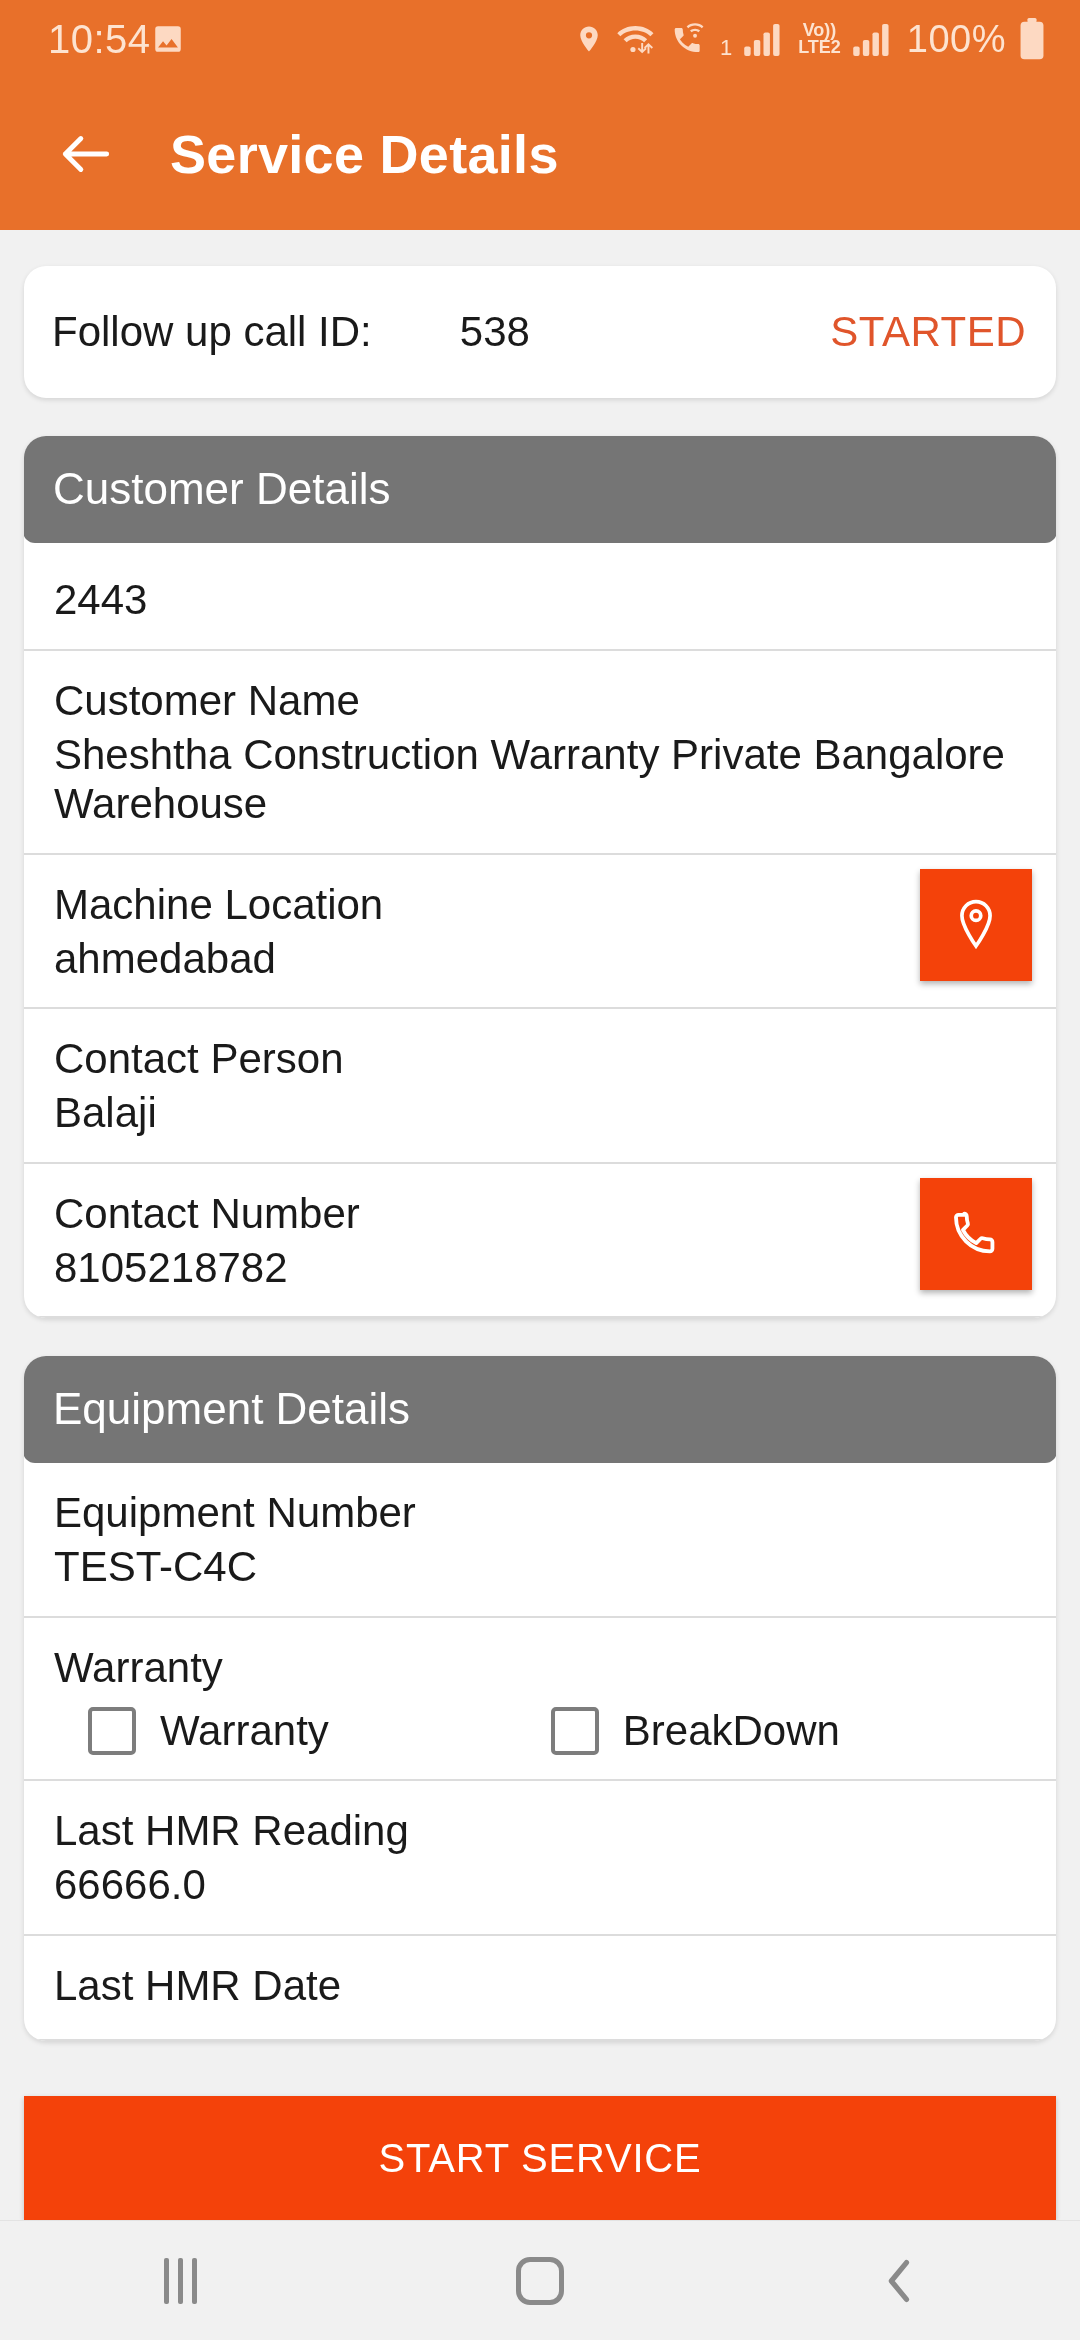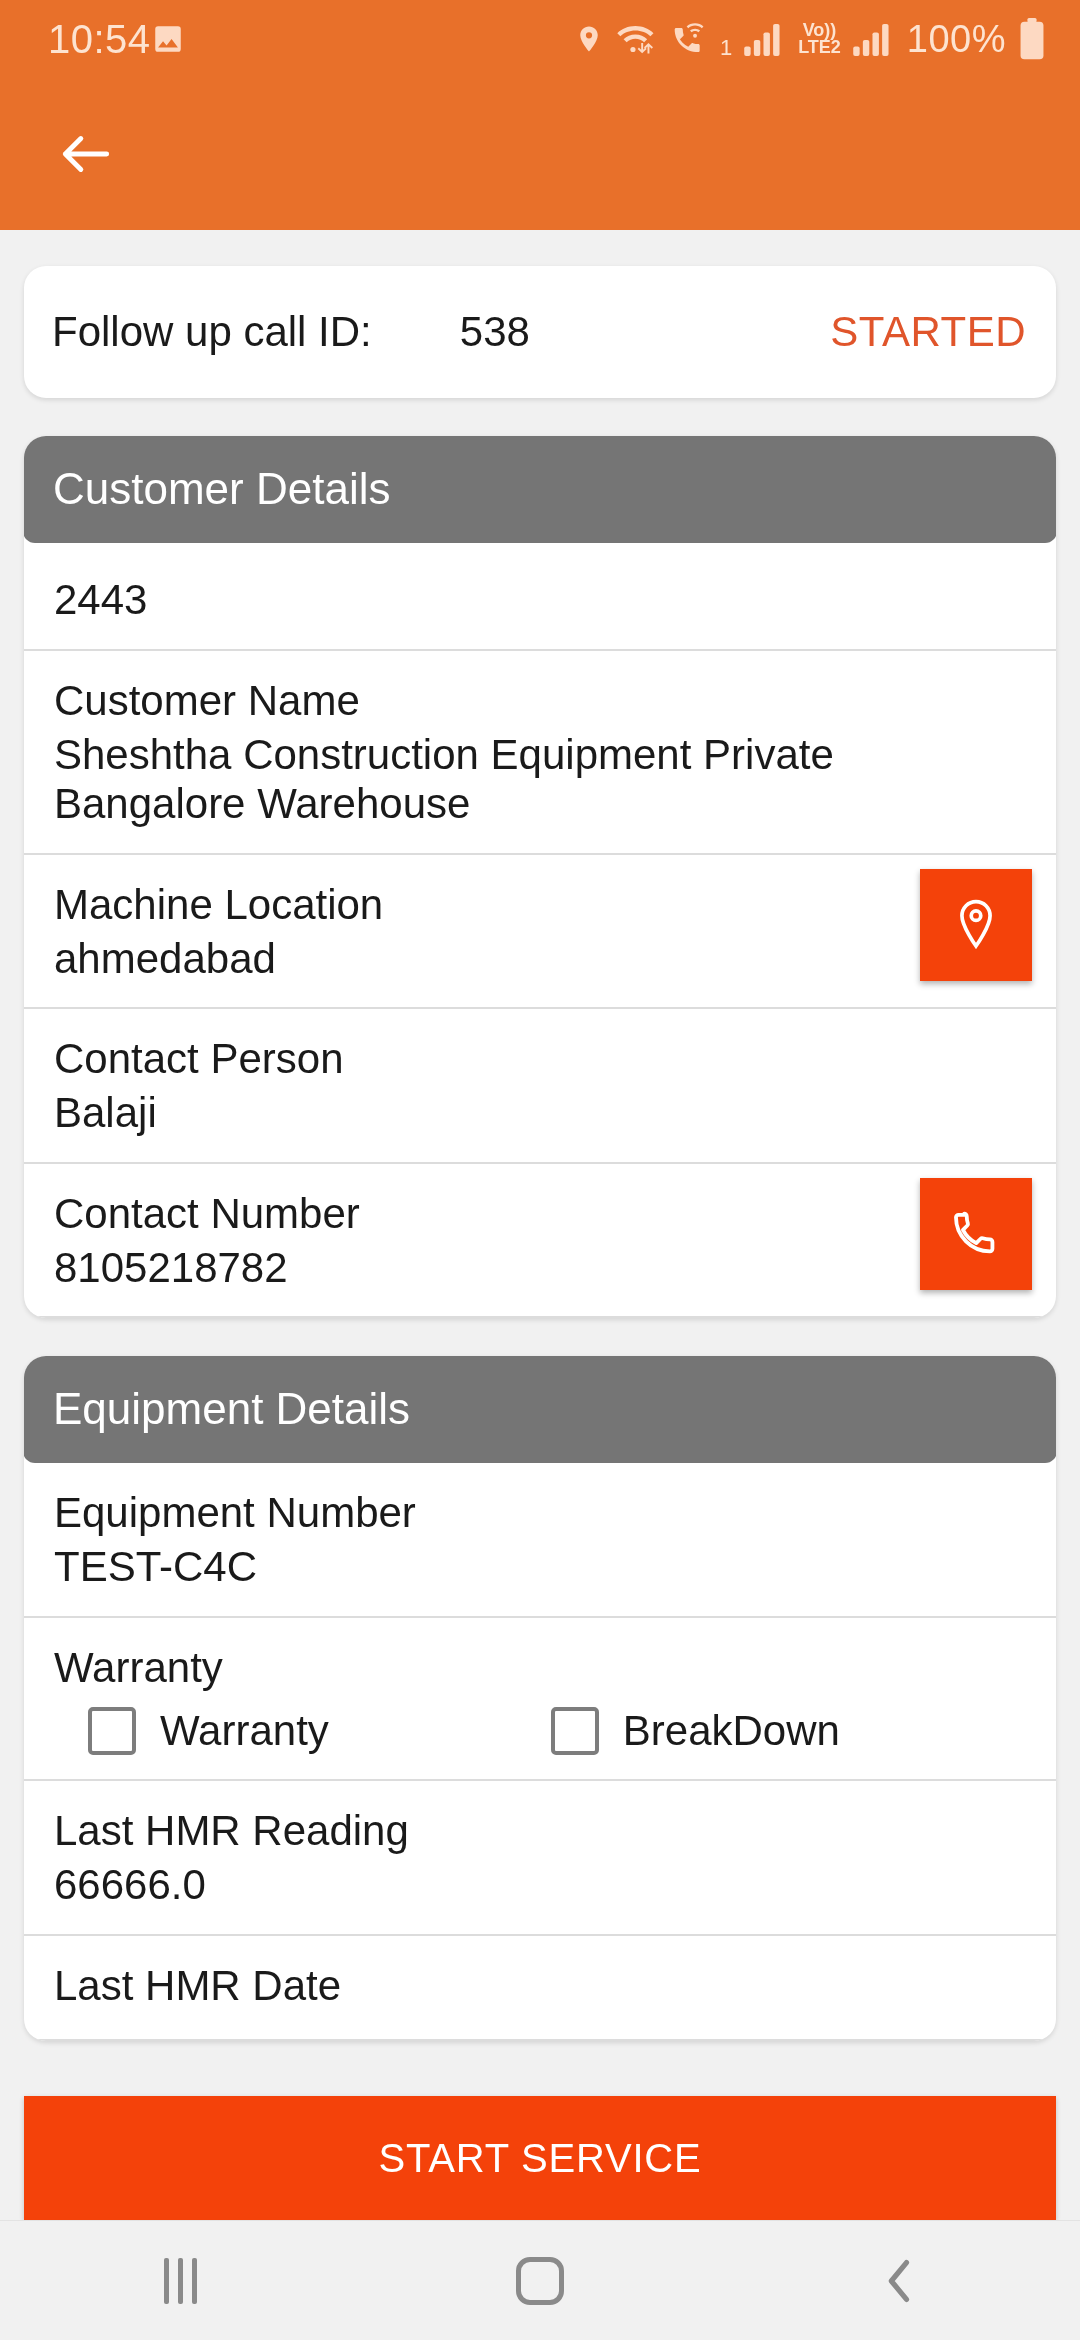--- a/index.html
+++ b/index.html
@@ -216,20 +216,21 @@
       </span>
     </div>
   </div>
 
   <div class="appbar">
     <div class="back-btn">
       <svg width="62" height="62" viewBox="0 0 24 24">
         <path fill="none" stroke="#ffffff" stroke-width="1.9" stroke-linecap="round" stroke-linejoin="round" d="M20 12H4M10 6l-6 6 6 6"></path>
       </svg>
     </div>
+    <div class="appbar-title">Service Details</div>
   </div>
 
   <div class="content">
 
     <div class="card status-card">
       <span class="sc-label">Follow up call ID:</span>
       <span class="sc-value">538</span>
       <span class="sc-status">STARTED</span>
     </div>
 
@@ -238,21 +239,21 @@
         <span>Customer Details</span>
       </div>
       <div class="section-body">
 
         <div class="row">
           <div class="row-value">2443</div>
         </div>
 
         <div class="row">
           <div class="row-label">Customer Name</div>
-          <div class="row-value">Sheshtha Construction Equipment Private Bangalore Warehouse</div>
+          <div class="row-value">Sheshtha Construction Warranty Private Bangalore Warehouse</div>
         </div>
 
         <div class="row has-action">
           <div class="row-label">Machine Location</div>
           <div class="row-value">ahmedabad</div>
           <div class="action-btn">
             <svg width="52" height="60" viewBox="0 0 24 26">
               <path fill="none" stroke="#fff" stroke-width="1.7" d="M12 2.2c-3.6 0-6.5 2.9-6.5 6.5 0 4.9 6.5 14 6.5 14s6.5-9.1 6.5-14c0-3.6-2.9-6.5-6.5-6.5z"></path>
               <circle fill="none" stroke="#fff" stroke-width="1.7" cx="12" cy="8.7" r="2.2"></circle>
             </svg>

